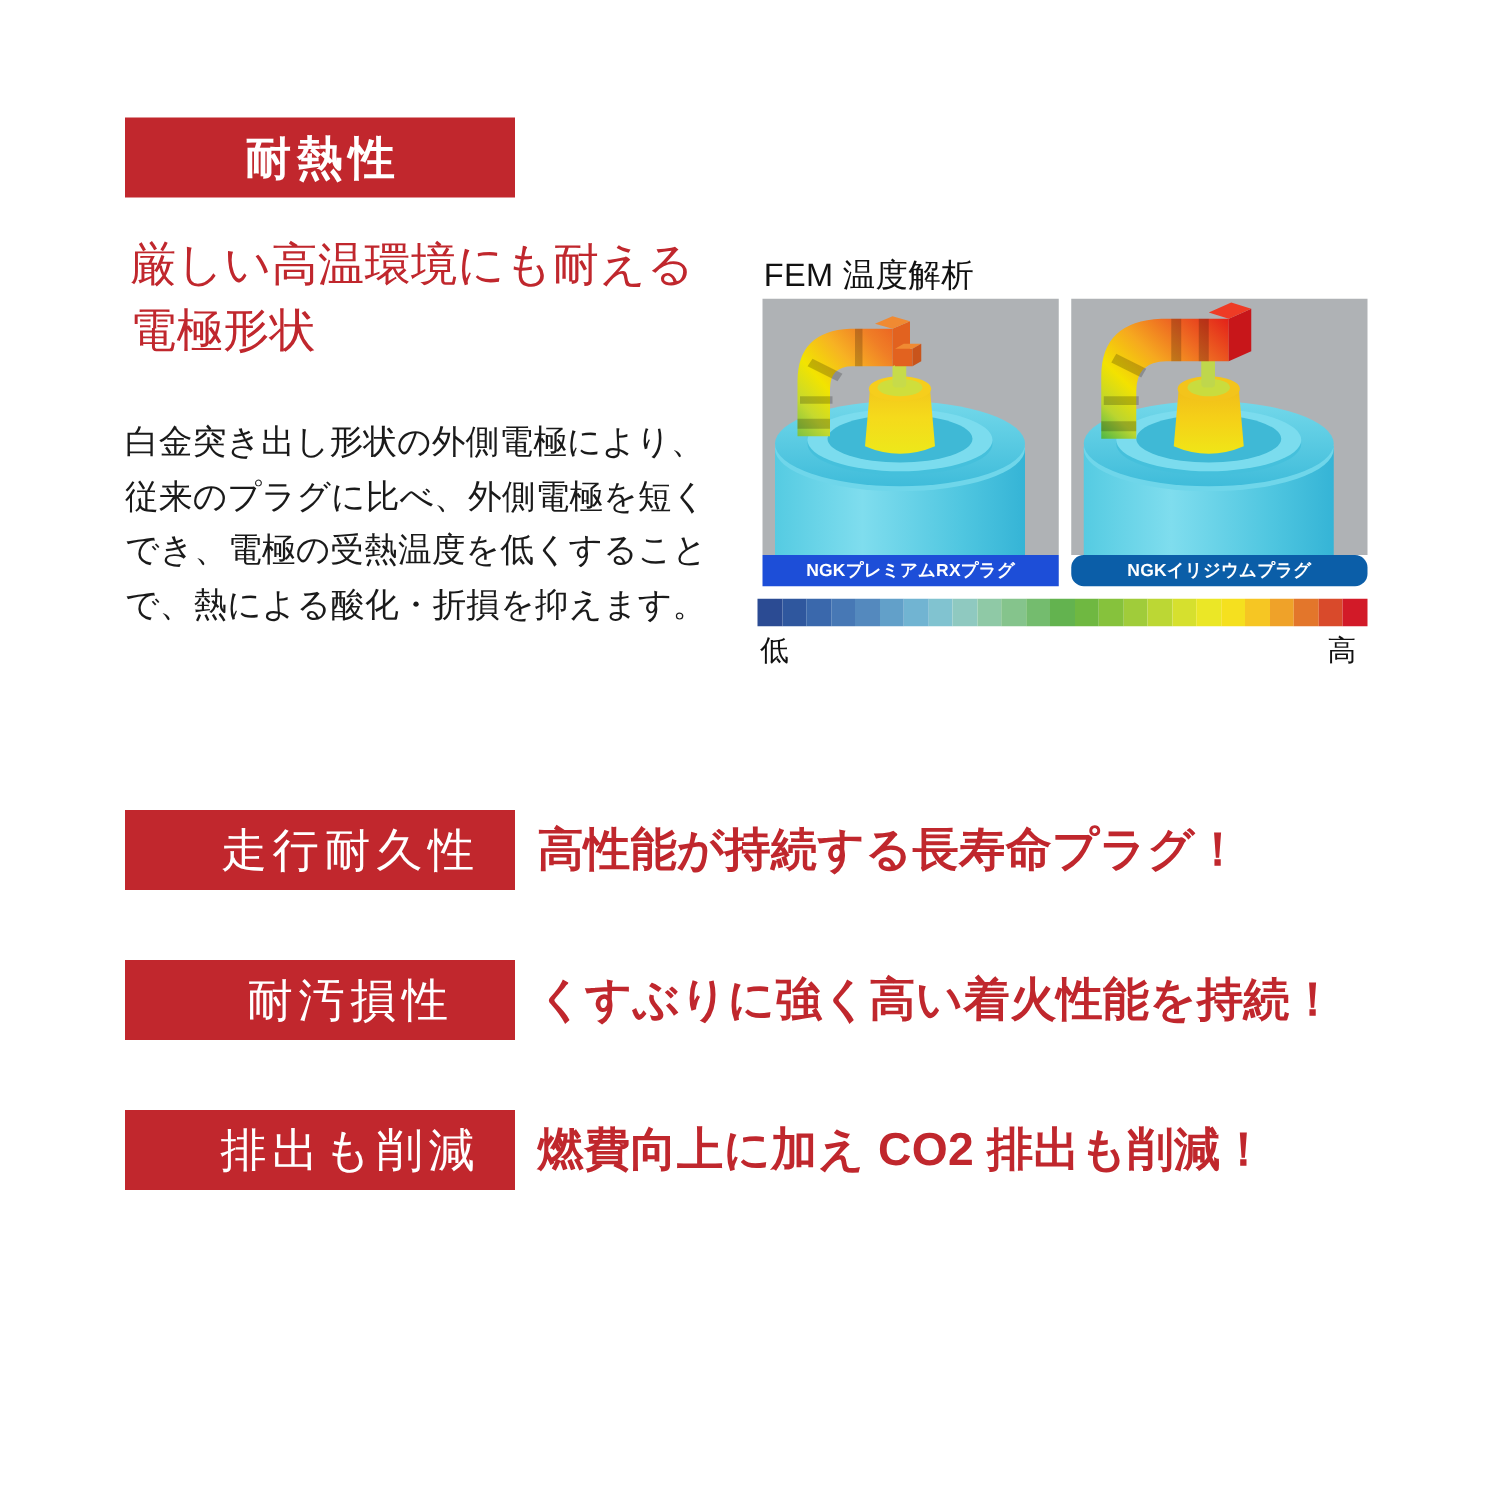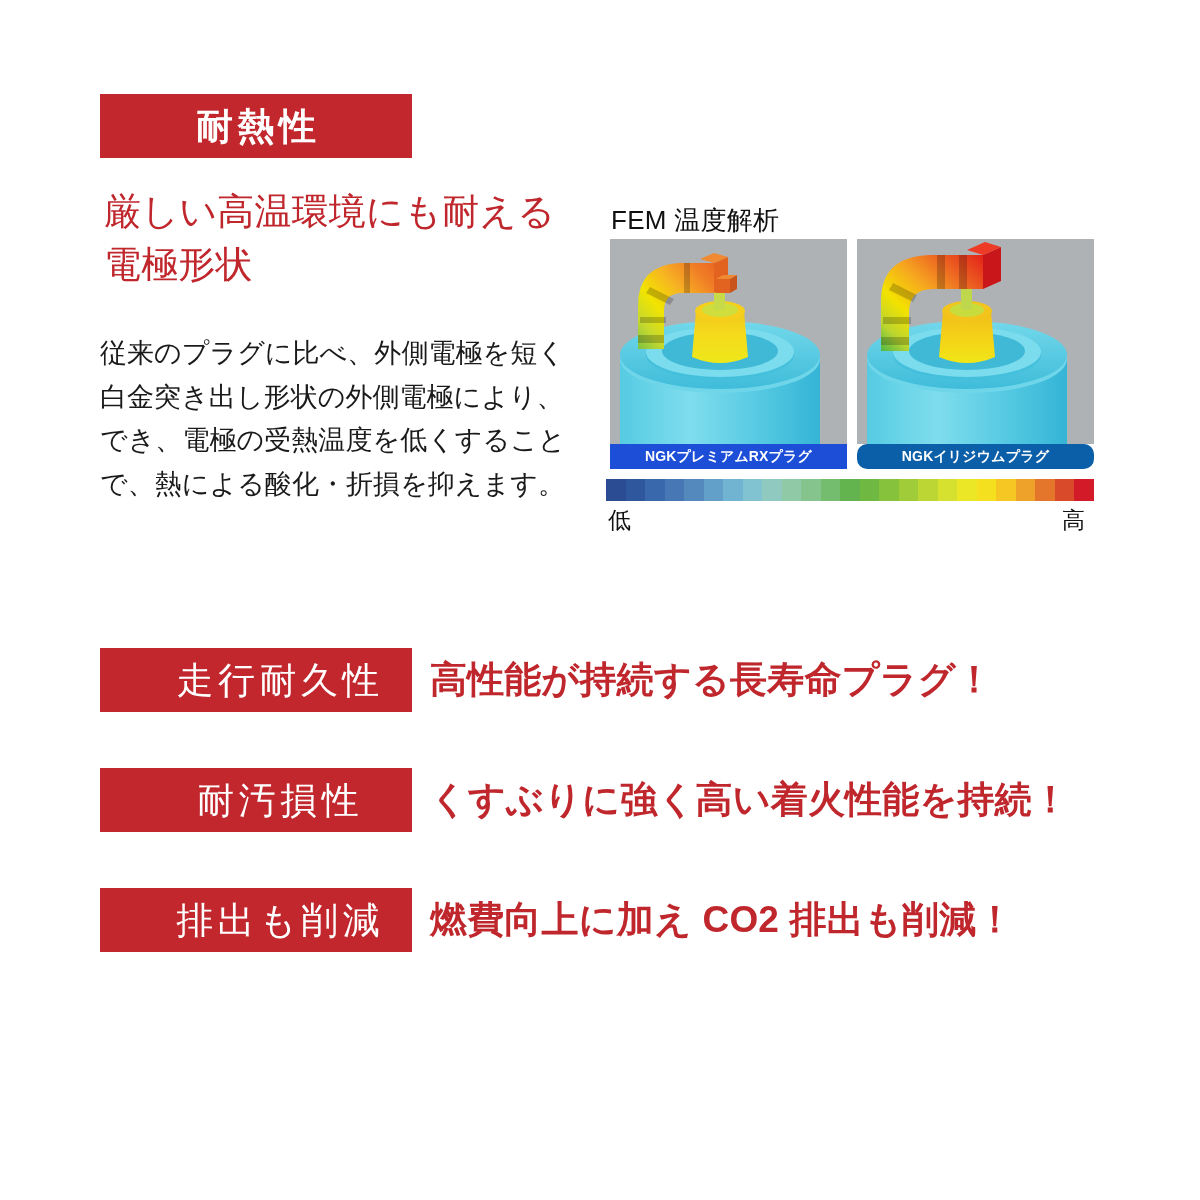--- a/index.html
+++ b/index.html
@@ -175,22 +175,22 @@
 <div class="page">
 
   <div class="badge" id="badge-heat" style="background: rgb(193, 39, 45);">耐熱性</div>
 
   <div id="headline" style="color: rgb(192, 39, 45);">
     <span class="l1">厳しい高温環境にも耐える</span>
     <span class="l2">電極形状</span>
   </div>
 
   <div id="body-copy">
+    <span>白金突き出し形状の外側電極により、</span>
     <span>従来のプラグに比べ、外側電極を短く</span>
-    <span>白金突き出し形状の外側電極により、</span>
     <span>でき、電極の受熱温度を低くすること</span>
     <span>で、熱による酸化・折損を抑えます。</span>
   </div>
 
   <div id="fem-title">FEM 温度解析</div>
 
   <div class="fem-panel" id="fem-panel-rx" style="background: rgb(175, 178, 181);">
     <svg class="fem-svg" viewBox="0 0 237 205" xmlns="http://www.w3.org/2000/svg">
       <defs>
         <linearGradient id="rxArm" x1="0" y1="1" x2="1" y2="0">

